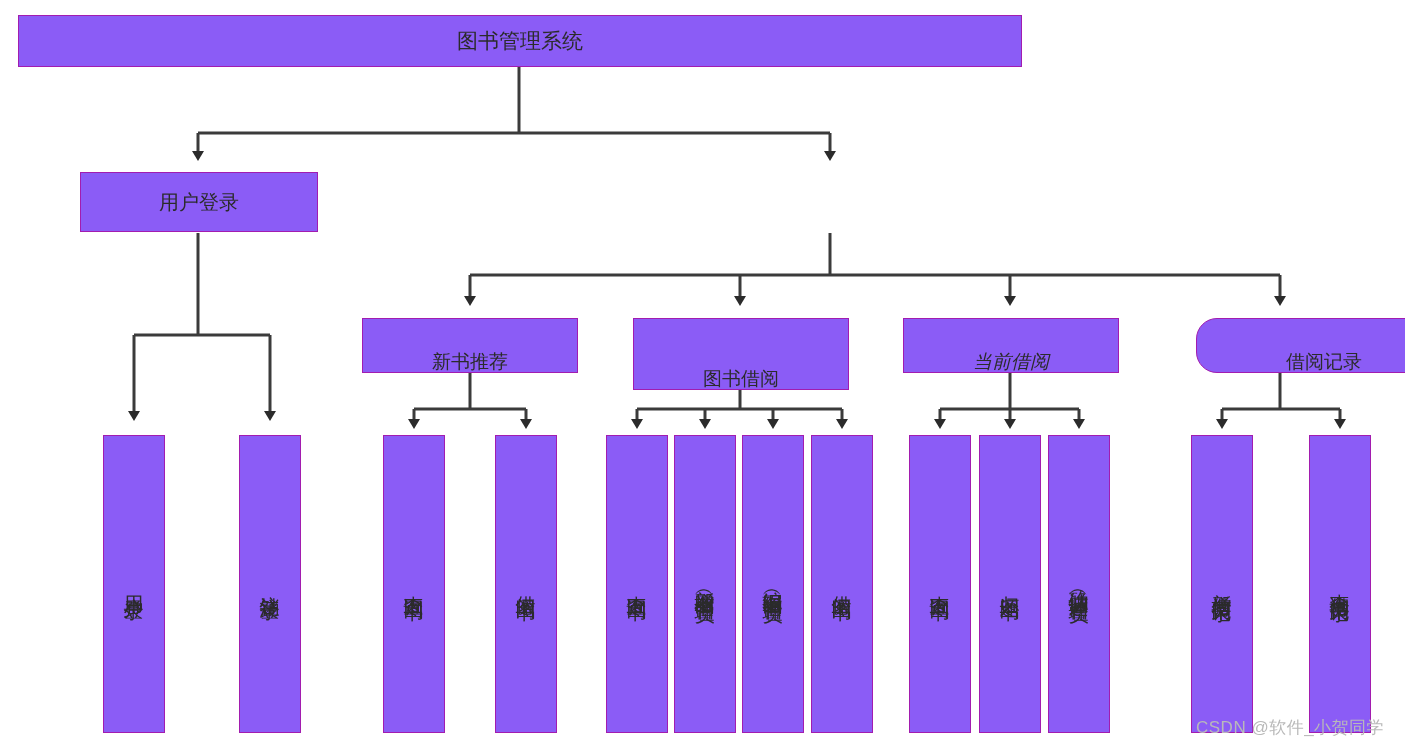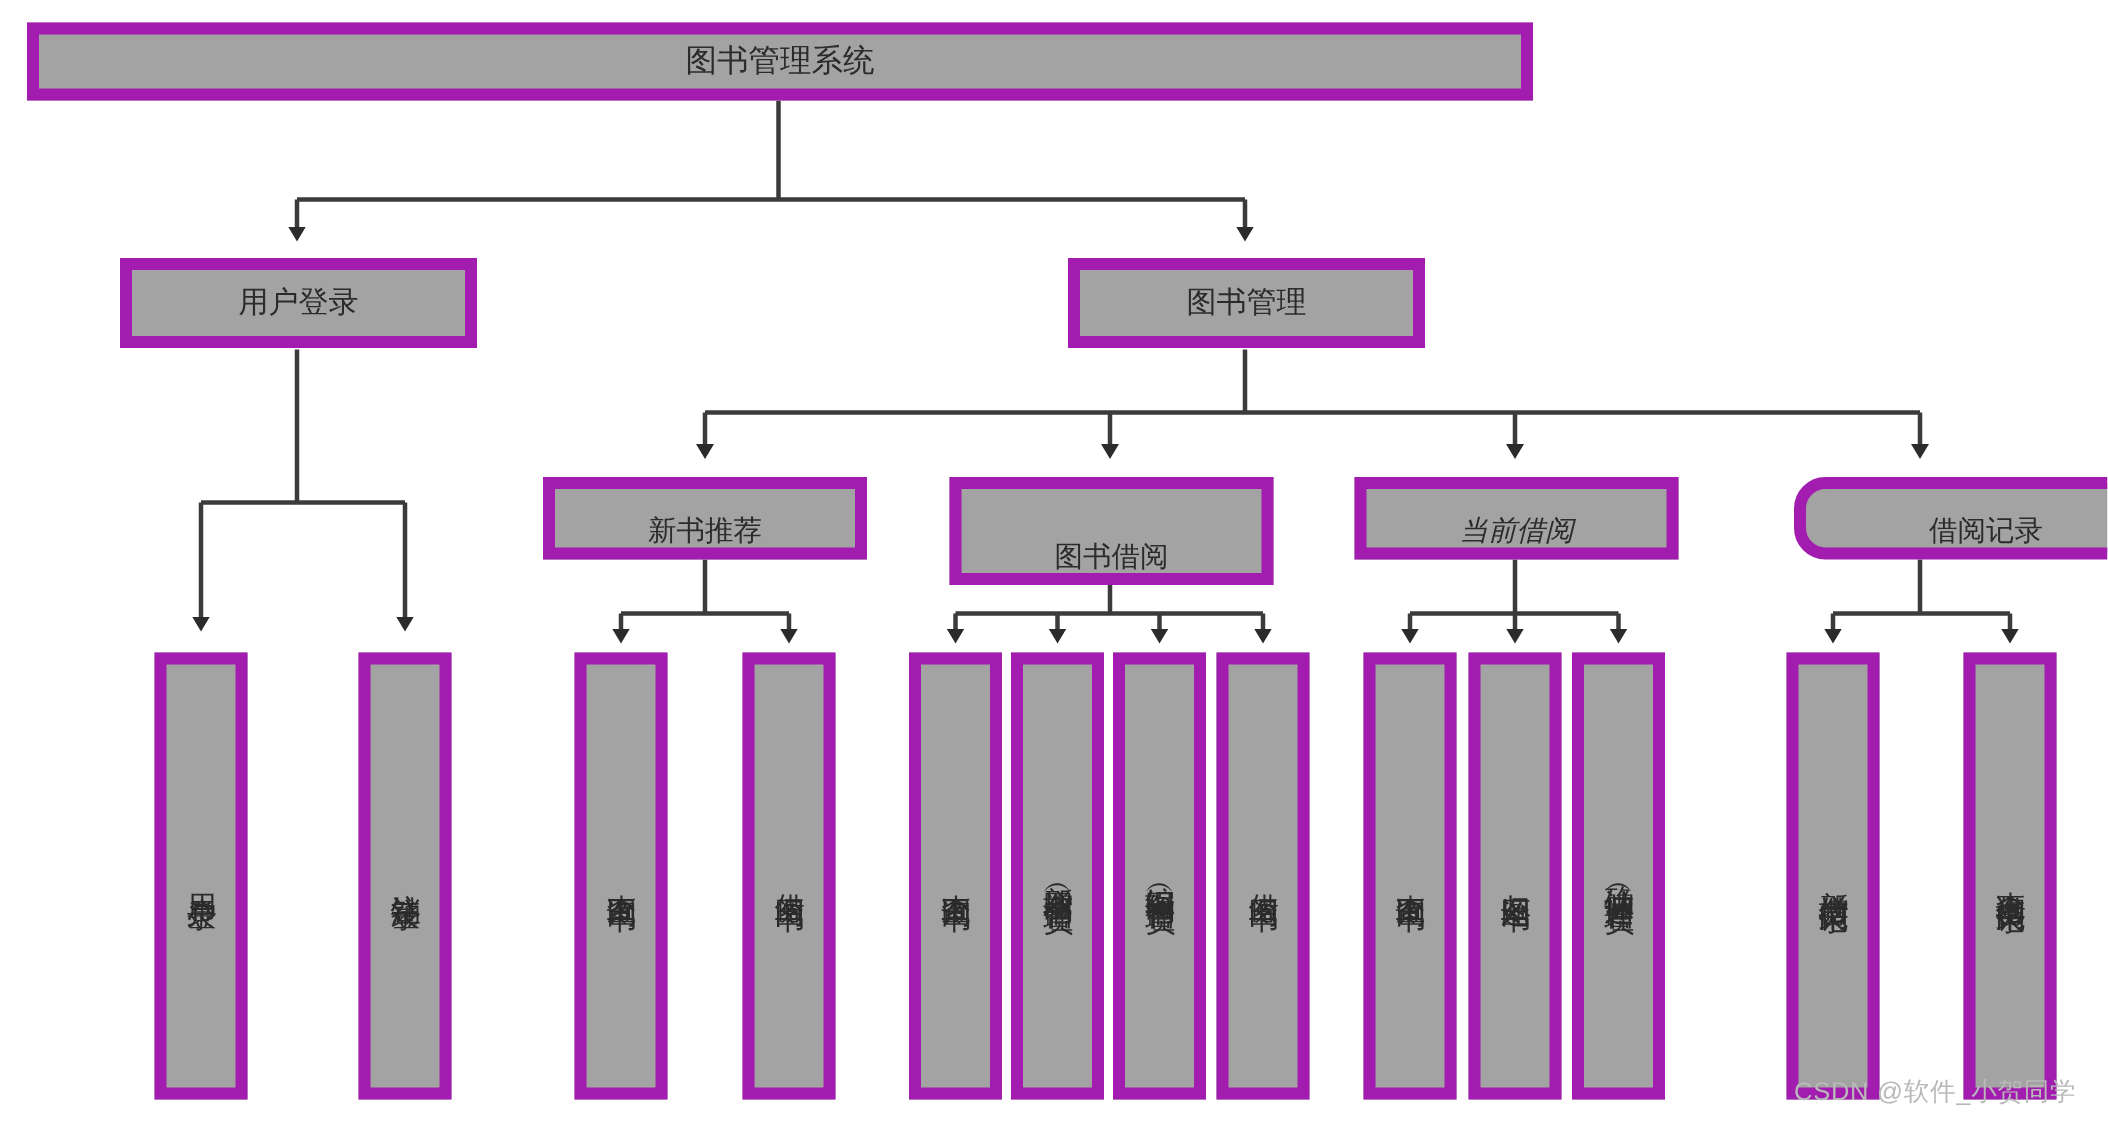--- a/index.html
+++ b/index.html
@@ -21,22 +21,22 @@
     position: absolute;
     left: 0;
     top: 0;
     width: 1405px;
     height: 747px;
     pointer-events: none;
   }
   .node {
     position: absolute;
     box-sizing: border-box;
-    border: 8px solid #a21caf;
-    background: #a3a3a3;
+    border: 1px solid #a21caf;
+    background: #8b5cf6;
     color: #2b2b2b;
     display: flex;
     align-items: center;
     justify-content: center;
     text-align: center;
     line-height: 1.05;
   }
   .node.root {
     font-size: 21px;
   }
@@ -126,23 +126,20 @@
     </g>
   </svg>
 
   <div class="node root" style="left:18px; top:15px; width:1004px; height:52px;">
     <span>图书管理系统</span>
   </div>
 
   <div class="node level1" style="left:80px; top:172px; width:238px; height:60px;">
     <span>用户登录</span>
   </div>
-  <div class="node level1" style="left:712px; top:172px; width:238px; height:60px;">
-    <span>图书管理</span>
-  </div>
 
   <div class="node level2" style="left:362px; top:318px; width:216px; height:55px;">
     <span>新书推荐</span>
   </div>
   <div class="node level2" style="left:633px; top:318px; width:216px; height:72px;">
     <span>图书借阅</span>
   </div>
   <div class="node level2" style="left:903px; top:318px; width:216px; height:55px;font-style:italic;">
     <span>当前借阅</span>
   </div>

